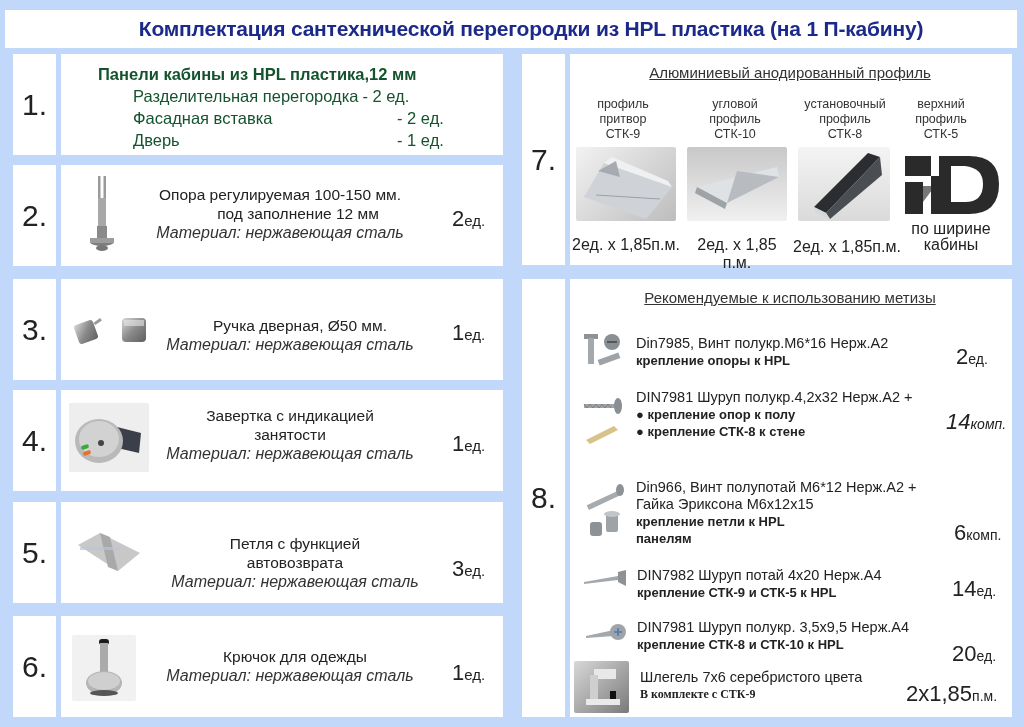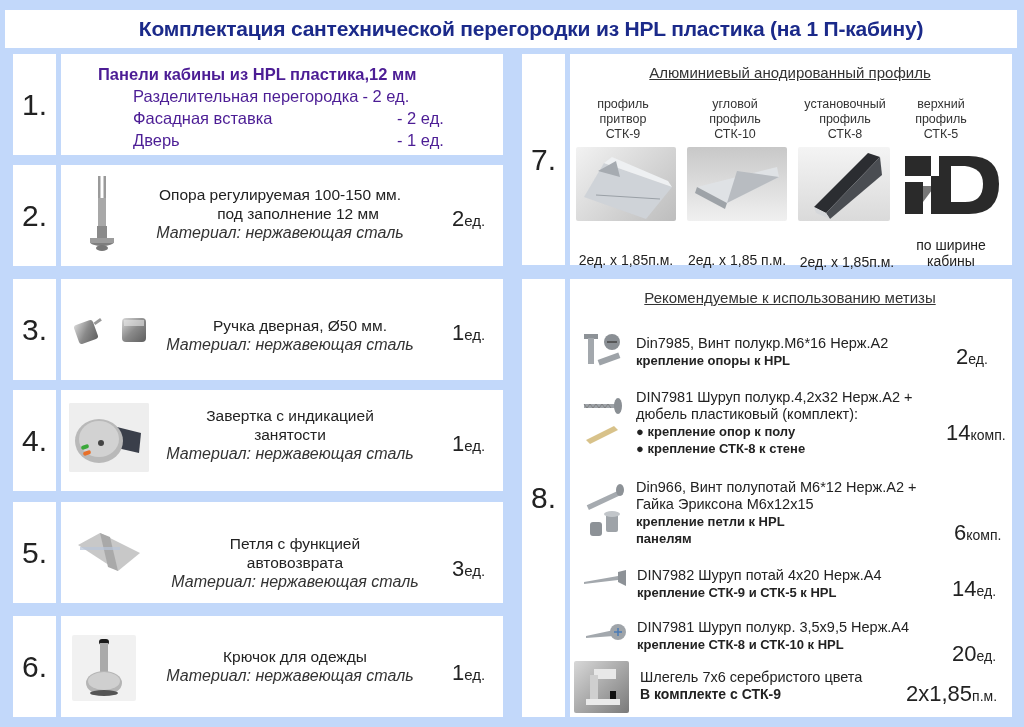--- a/index.html
+++ b/index.html
@@ -26,29 +26,29 @@
   .content-cell { background: #fff; }
 
   .row-desc { position: absolute; text-align: center; font-size: 15.5px; line-height: 19px; color: #222; }
   .row-mat { font-style: italic; font-size: 16px; color: #333; }
   .qty { position: absolute; font-size: 22px; color: #222; white-space: nowrap; }
   .qty small { font-size: 15px; }
 
   .photo { position: absolute; background: #ececec; border-radius: 2px; overflow: hidden; }
 
   
-  .r1-text { position: absolute; left: 98px; top: 63px; font-size: 16.5px; line-height: 22px; color: #4c1d95; }
+  .r1-text { position: absolute; left: 98px; top: 63px; font-size: 16.5px; line-height: 22px; color: #14532d; }
   .r1-text .bold { font-weight: bold; }
   .r1-line { display: flex; margin-left: 35px; }
   .r1-line .lbl { width: 264px; }
 
   
   .s7-heading { position: absolute; left: 570px; width: 440px; text-align: center; top: 64px; font-size: 15px; text-decoration: underline; color: #333; }
   .prof-label { position: absolute; text-align: center; font-size: 12.5px; line-height: 15px; color: #333; width: 110px; }
-  .prof-qty { position: absolute; text-align: center; font-size: 14px; color: #222; width: 110px; margin-top: 16px; }
+  .prof-qty { position: absolute; text-align: center; font-size: 16px; color: #222; width: 110px; }
 
   
   .s8-heading { position: absolute; left: 570px; width: 440px; text-align: center; top: 289px; font-size: 15px; text-decoration: underline; color: #333; }
   .hw-text { position: absolute; font-size: 14.5px; line-height: 17px; color: #222; }
   .hw-text .b { font-weight: bold; font-size: 13px; }
   .hw-qty { position: absolute; font-size: 22px; color: #222; white-space: nowrap; }
   .hw-qty small { font-size: 14px; }
 </style>
 </head>
 <body>
@@ -287,25 +287,24 @@
 <div class="abs" style="left:580px;top:390px;width:50px;height:56px;">
   <svg width="50" height="56" viewBox="0 0 50 56">
     <rect x="4" y="14" width="32" height="4" fill="#9ea3a8"></rect>
     <path d="M4 14 l3 4 l3 -4 l3 4 l3 -4 l3 4 l3 -4 l3 4 l3 -4 l3 4" stroke="#777" fill="none" stroke-width="0.8"></path>
     <ellipse cx="38" cy="16" rx="4" ry="8" fill="#8a8f94"></ellipse>
     <path d="M6 50 L34 36 L38 40 L10 54 Z" fill="#d8c28a"></path>
   </svg>
 </div>
 <div class="hw-text" style="left:636px;top:389px;">
   <div>DIN7981 Шуруп полукр.4,2х32 Нерж.А2 +</div>
-  <div>дюбель пластиковый (комплект):</div>
   <div class="b">● крепление опор к полу</div>
   <div class="b">● крепление СТК-8 к стене</div>
 </div>
-<div class="hw-qty" style="left:946px;top:420px;">
+<div class="hw-qty" style="left:946px;top:409px;font-style:italic;">
   <span>14</span><small>комп.</small>
 </div>
 
 <div class="abs" style="left:582px;top:482px;width:50px;height:58px;">
   <svg width="50" height="58" viewBox="0 0 50 58">
     <rect x="4" y="16" width="34" height="5" fill="#a6abb0" transform="rotate(-25 21 18)"></rect>
     <ellipse cx="38" cy="8" rx="4" ry="6" fill="#8d9297"></ellipse>
     <rect x="24" y="32" width="12" height="18" rx="2" fill="#9ea3a8"></rect>
     <ellipse cx="30" cy="32" rx="8" ry="3" fill="#c1c5c9"></ellipse>
     <rect x="8" y="40" width="12" height="14" rx="3" fill="#8d9297"></rect>
@@ -353,17 +352,17 @@
 <div class="photo" style="left:574px;top:661px;width:55px;height:52px;background:linear-gradient(135deg,#d8d8d8,#7a7a7a);">
   <svg width="55" height="52" viewBox="0 0 55 52">
     <rect x="20" y="8" width="22" height="10" fill="#e8e8e8"></rect>
     <rect x="16" y="14" width="8" height="30" fill="#cfcfcf"></rect>
     <rect x="12" y="38" width="34" height="6" fill="#eaeaea"></rect>
     <rect x="36" y="30" width="6" height="8" fill="#111"></rect>
   </svg>
 </div>
 <div class="hw-text" style="left:640px;top:669px;">
   <div>Шлегель 7х6 серебристого цвета</div>
-  <div class="b" style="font-size:14px;">В комплекте с СТК-9</div>
+  <div class="b" style="font-size:12px;font-family:Liberation Serif, serif;">В комплекте с СТК-9</div>
 </div>
 <div class="hw-qty" style="left:906px;top:681px;">
   <span>2х1,85</span><small>п.м.</small>
 </div>
 
 </body></html>

